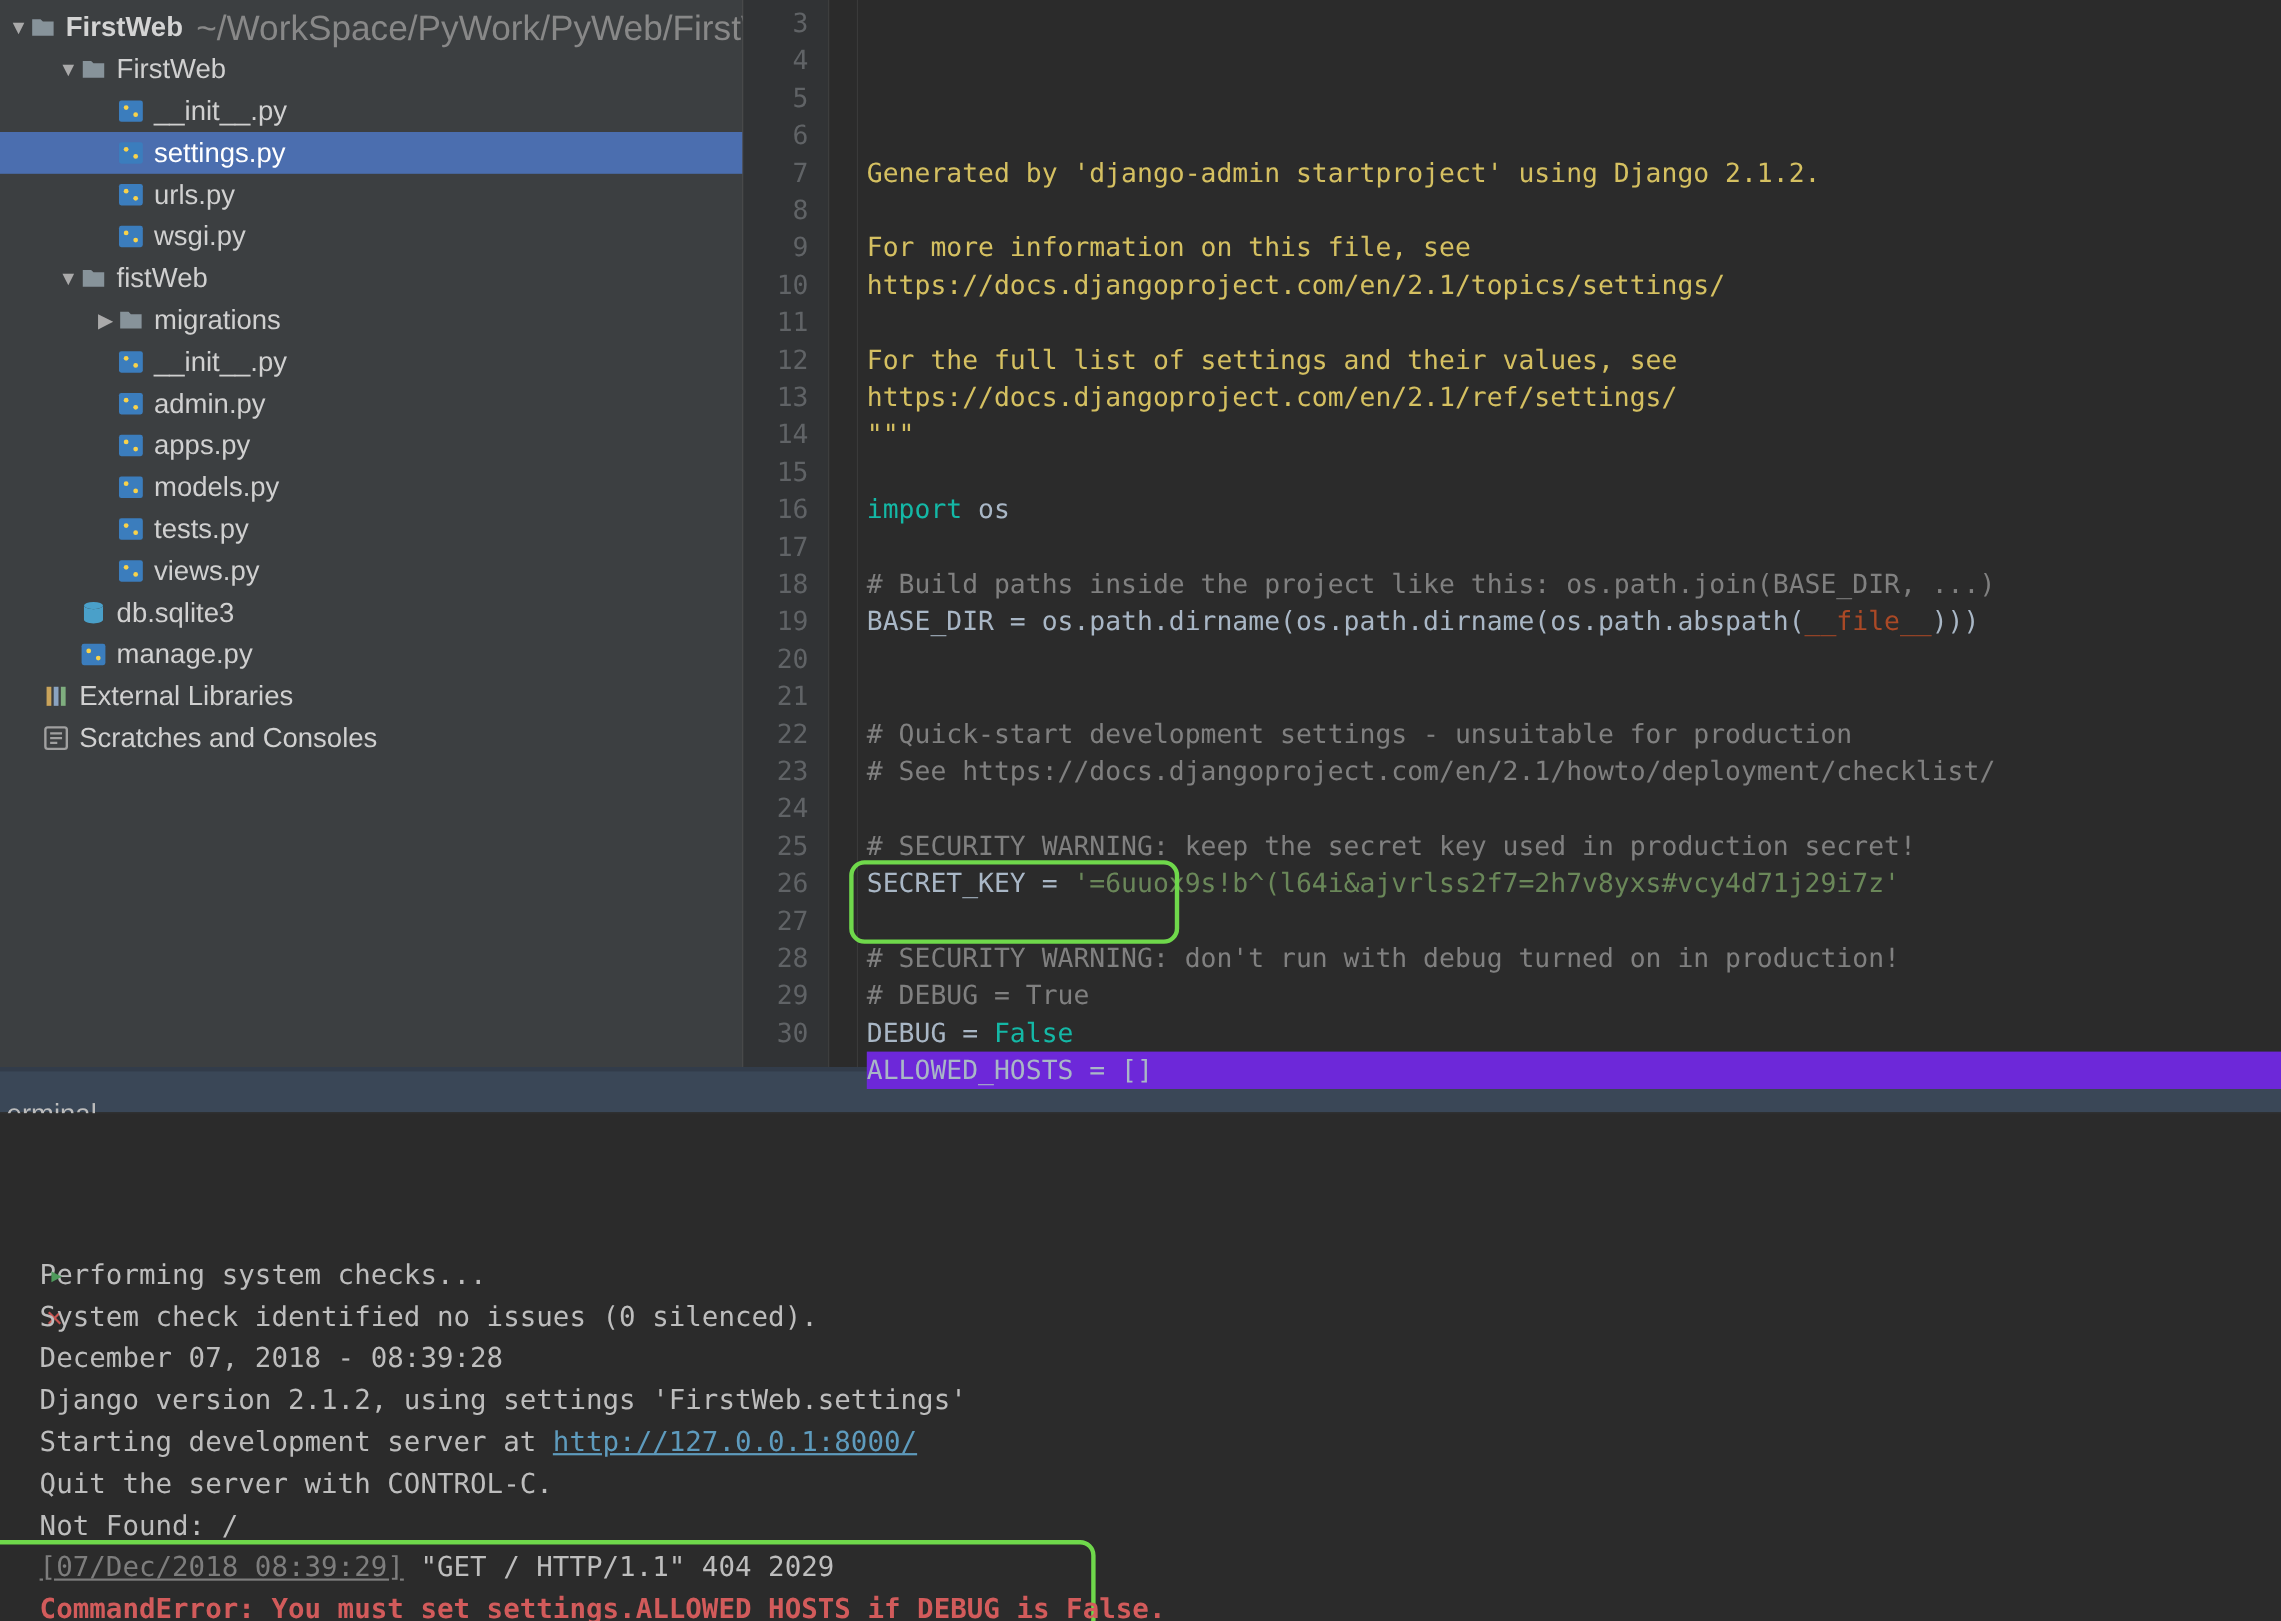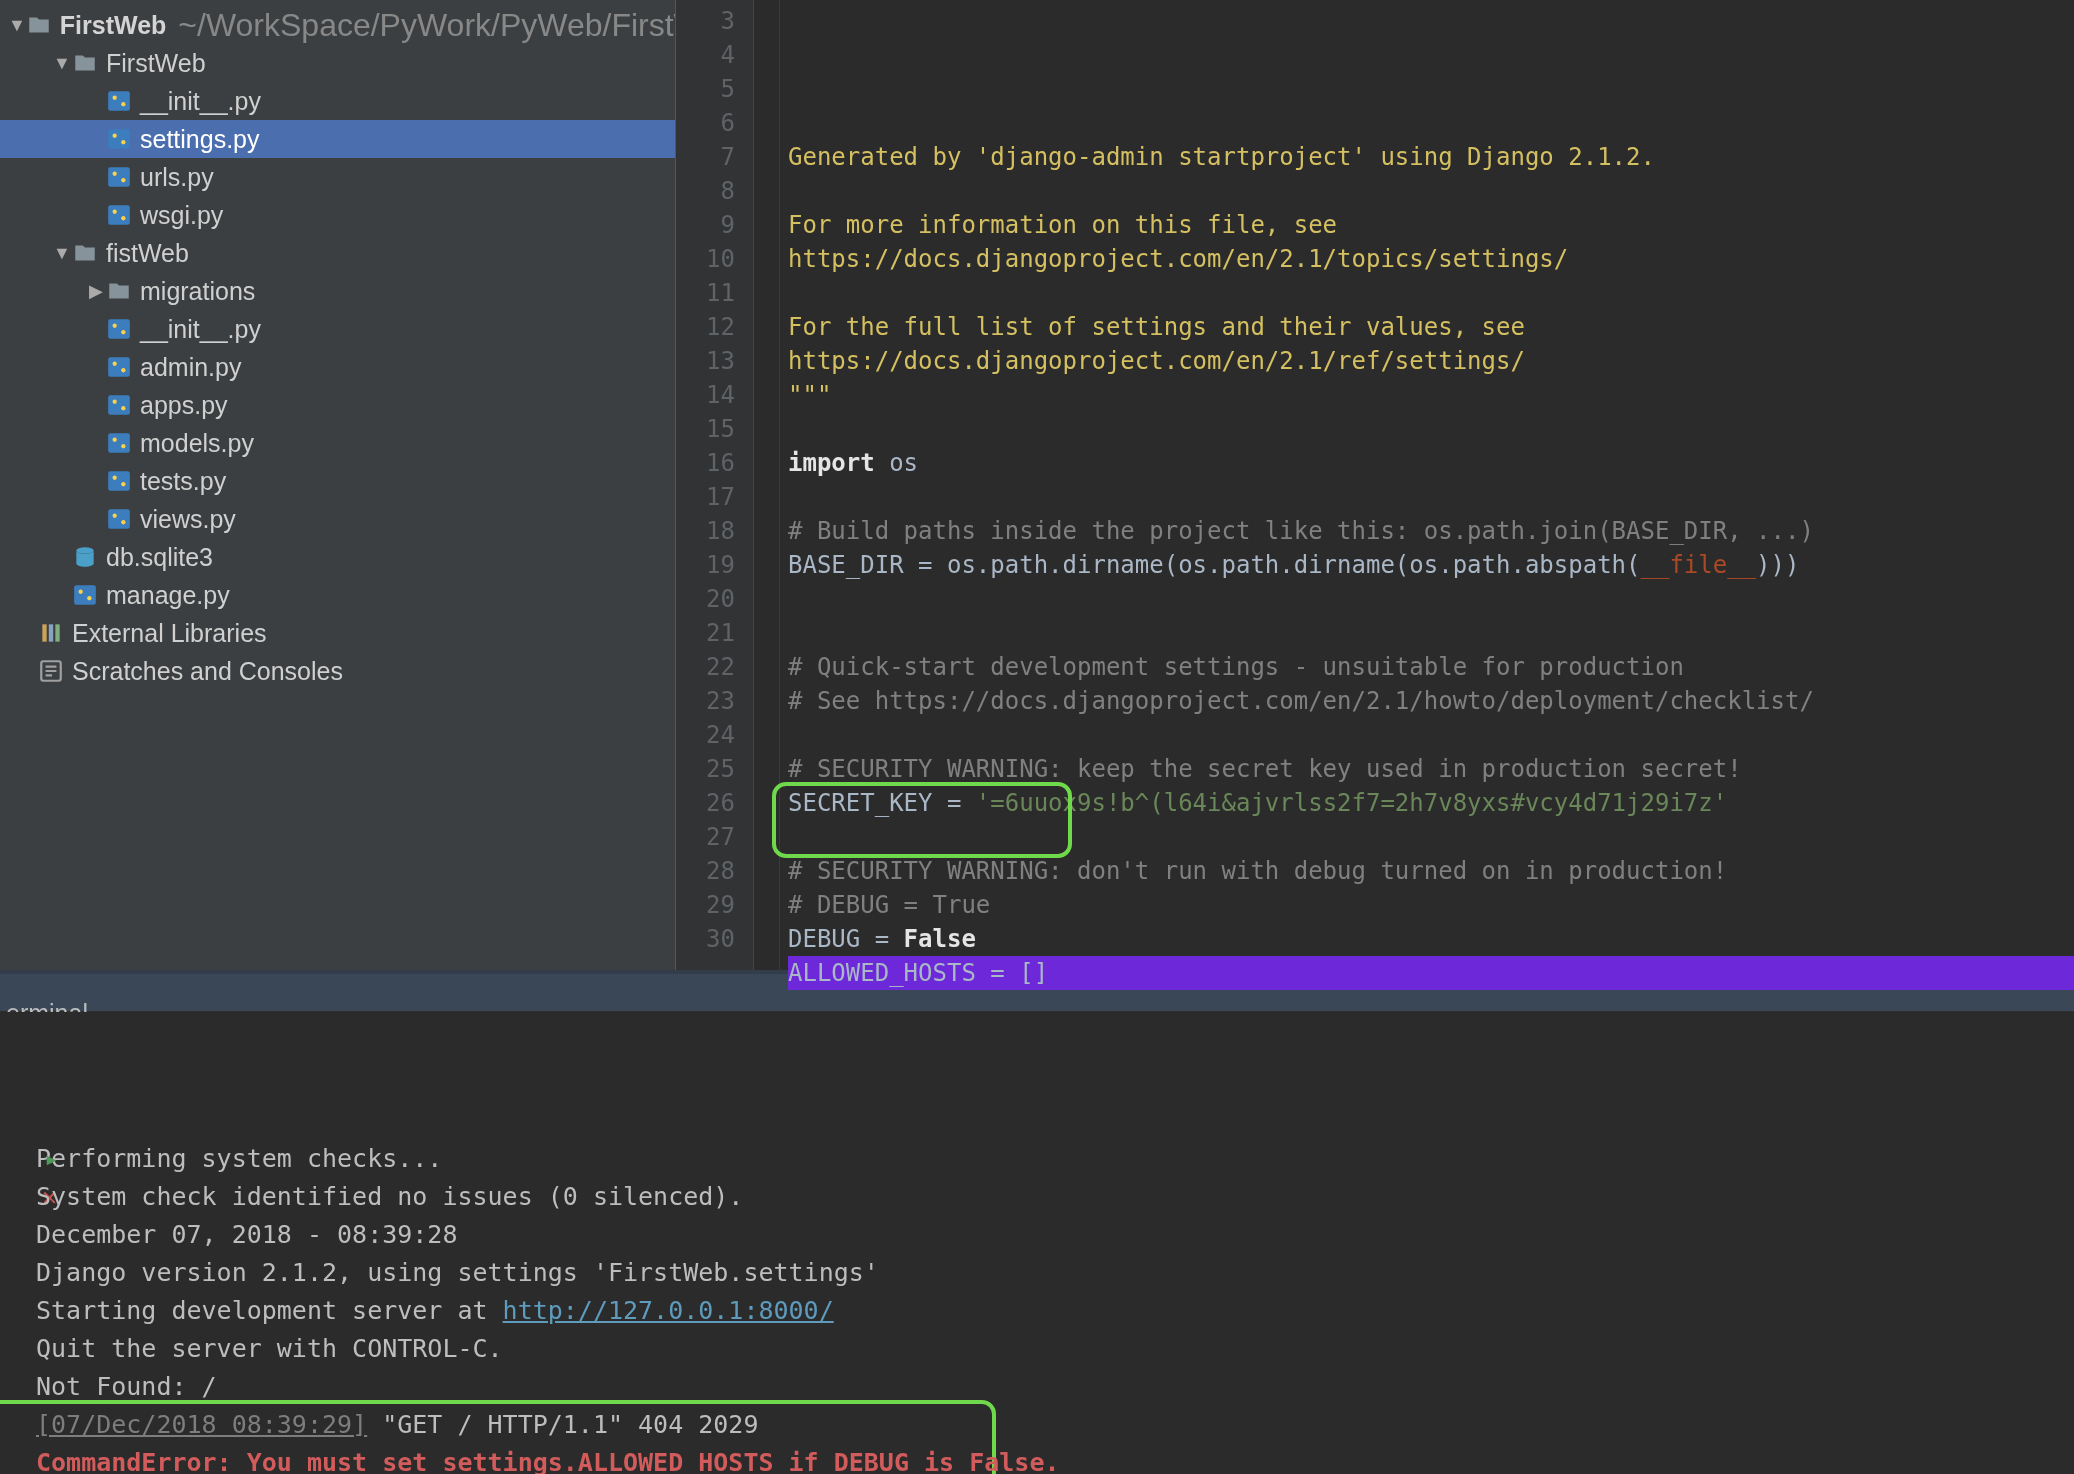--- a/index.html
+++ b/index.html
@@ -80,21 +80,21 @@
     padding-left: 8px;
     font-size: 24px;
     line-height: 34px;
     white-space: pre;
     position: relative;
   }
   .code .line { height: 34px; display: block; }
   .code .cur-line { background: #6d28d9; display:block; width:100%; }
   .c-comment  { color: #808080; }
   .c-docstr   { color: #d5c061; margin-top: 19px; }
-  .c-keyword  { color: #e5e5e5; font-weight: bold; }
+  .c-keyword  { color: #14b8a6; font-weight: normal; }
   .c-default  { color: #a9b7c6; }
   .c-string   { color: #6a8759; }
   .c-param    { color: #aa4926; }
 
   .hl-box {
     position: absolute;
     border: 4px solid #6fd84b;
     border-radius: 14px;
     pointer-events: none;
   }

